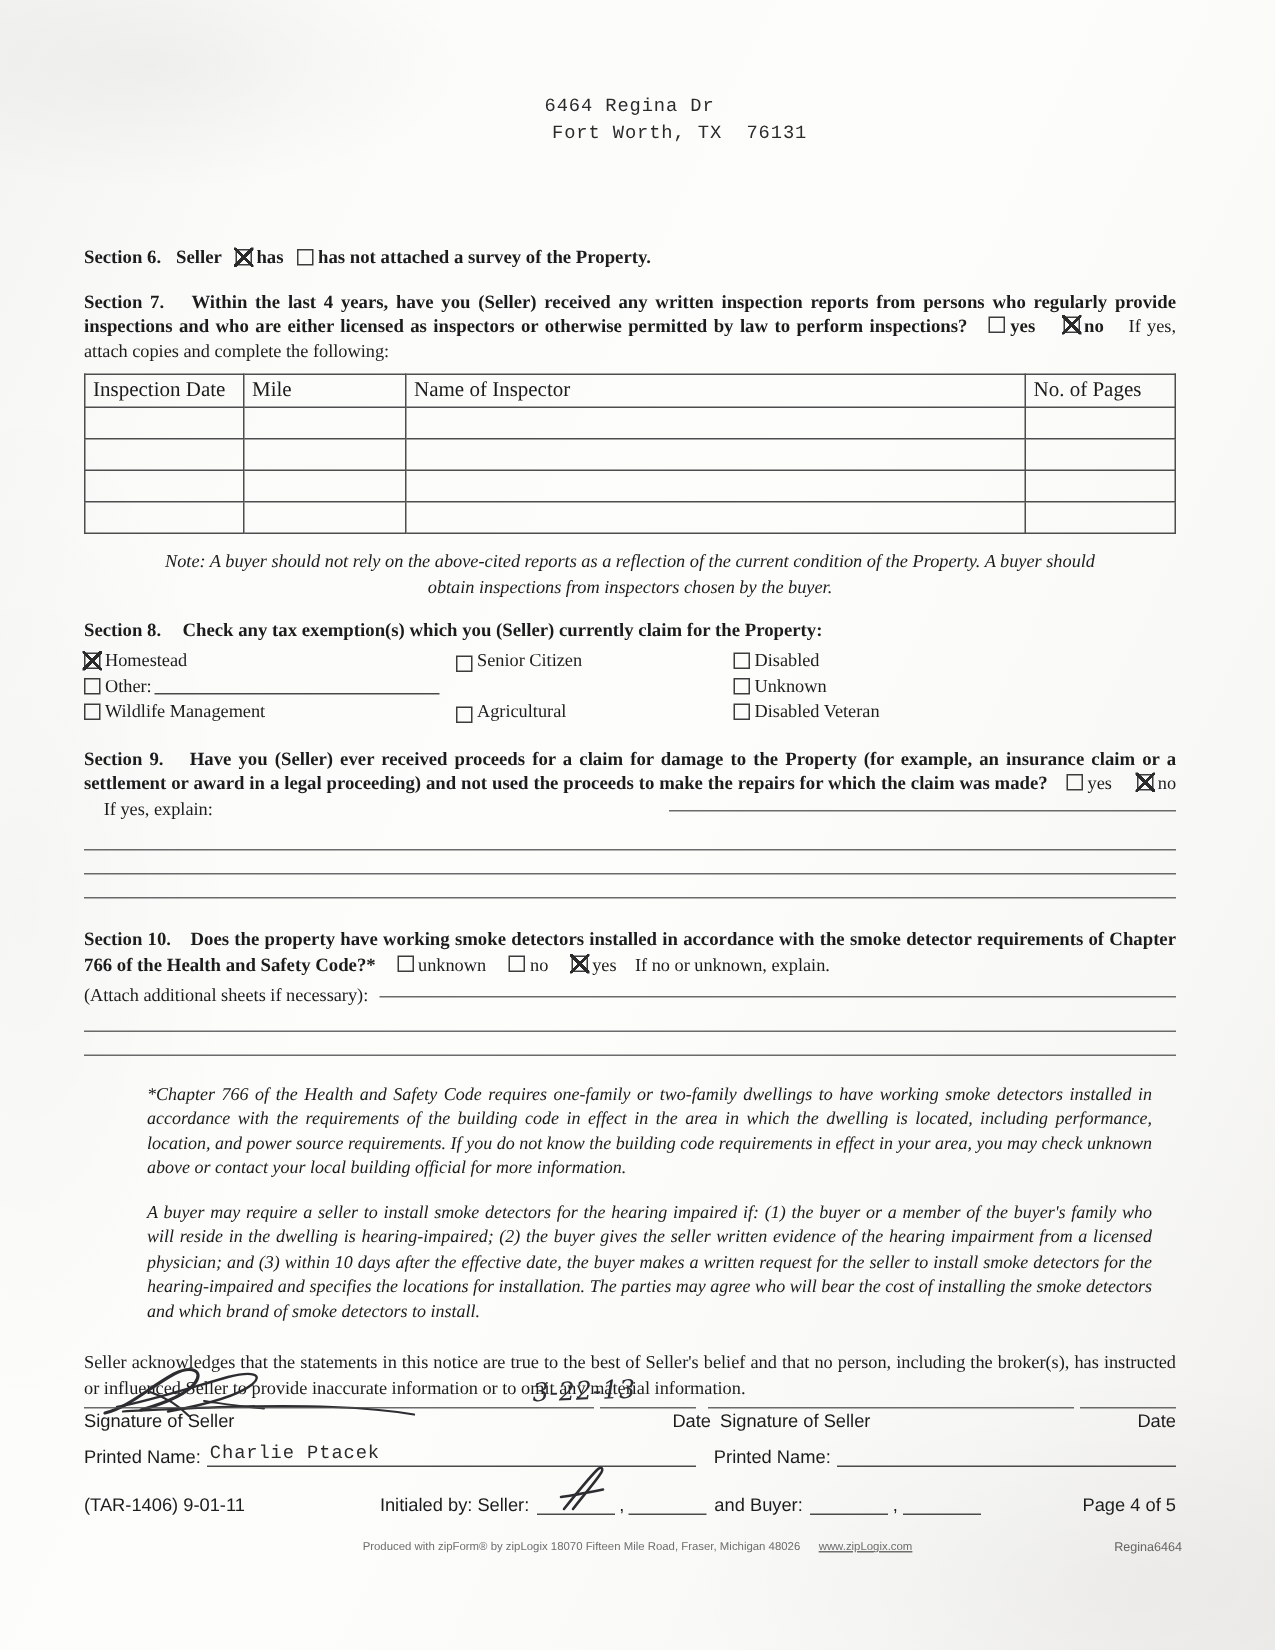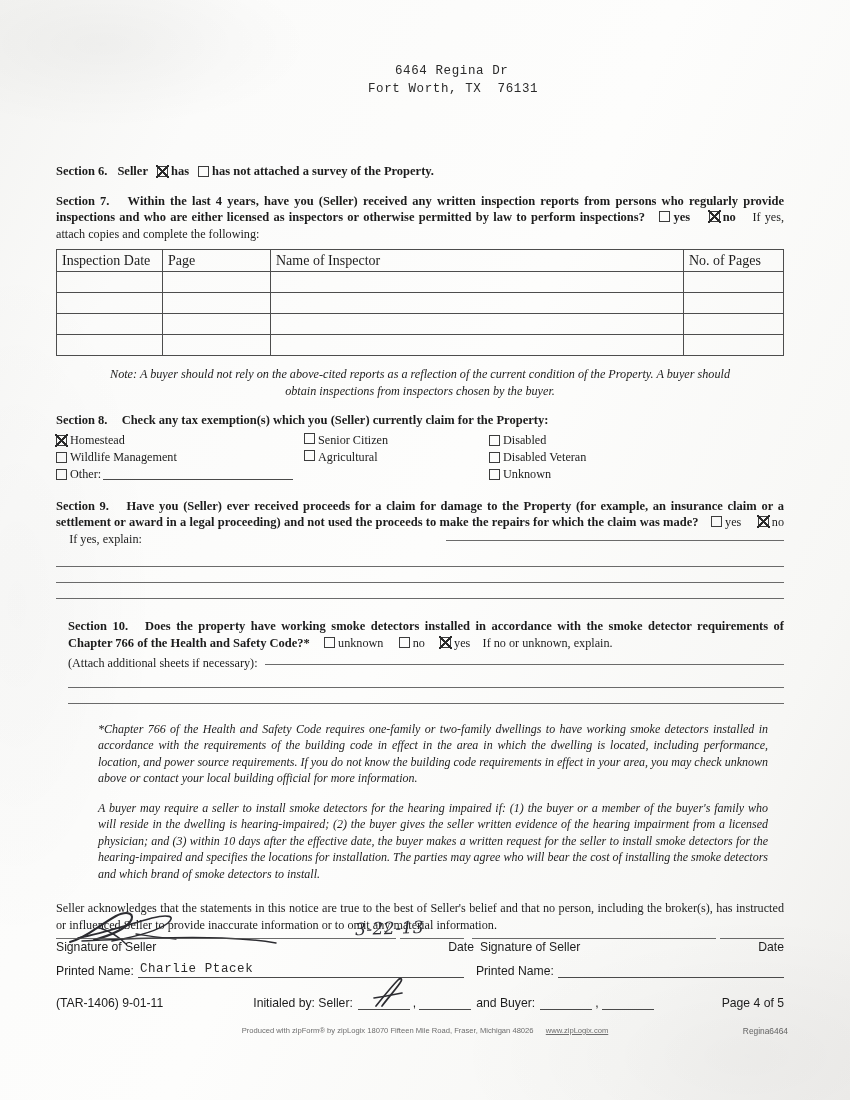--- a/index.html
+++ b/index.html
@@ -83,21 +83,21 @@
   .hdr-fill .rule { position: absolute; left: 6px; right: 0; bottom: 0; }
   .typed {
     font-family: "Liberation Mono", monospace;
     font-size: 12.5px;
     letter-spacing: .6px;
     color: #2b2b2b;
     white-space: pre;
   }
   #addr1 {
     position: absolute;
-    left: 395px;
+    left: 363px;
     top: 64px;
   }
   #addr2 {
     position: absolute;
     left: 345px;
     top: 82px;
     margin-left: 23px;
   }
   .blank-line { margin-top: 15px; }
 
@@ -121,21 +121,21 @@
     font-size: 12.2px;
     line-height: 17px;
     text-align: center;
     margin: 10px 40px 0 40px;
   }
 
   
   .tax-grid { margin-top: 3px; }
   .tax-row { display: flex; align-items: center; height: 17px; }
   .tax-c1 { width: 248px; display: flex; align-items: center; }
-  .tax-c2 { width: 185px; display: flex; align-items: flex-start; }
+  .tax-c2 { width: 185px; display: flex; align-items: flex-end; }
   .tax-c3 { flex: 1; display: flex; align-items: center; }
   .tax-lbl { font-size: 12.2px; }
   .other-line {
     display: inline-block;
     width: 190px;
     border-bottom: 1.5px solid #4a4a4a;
     height: 11px;
     margin-left: 2px;
   }
 
@@ -257,21 +257,21 @@
       <table class="insp">
         <colgroup>
           <col style="width:106px;">
             <col style="width:108px;">
             <col>
             <col style="width:100px;">
         </colgroup>
         <tbody>
           <tr>
             <td class="hd">Inspection Date</td>
-            <td class="hd">Page</td>
+            <td class="hd">Mile</td>
             <td class="hd">Name of Inspector</td>
             <td class="hd">No. of Pages</td>
           </tr>
           <tr>
             <td></td>
             <td></td>
             <td></td>
             <td></td>
           </tr>
           <tr>
@@ -313,42 +313,42 @@
           <span class="tax-c2">
             <span class="chk"></span>
             <span class="tax-lbl">Senior Citizen</span>
           </span>
           <span class="tax-c3">
             <span class="chk"></span>
             <span class="tax-lbl">Disabled</span>
           </span>
         </div>
         <div class="tax-row">
-          <span class="tax-c1">
-            <span class="chk"></span>
-            <span class="tax-lbl">Wildlife Management</span>
-          </span>
-          <span class="tax-c2">
-            <span class="chk"></span>
-            <span class="tax-lbl">Agricultural</span>
-          </span>
-          <span class="tax-c3">
-            <span class="chk"></span>
-            <span class="tax-lbl">Disabled Veteran</span>
-          </span>
-        </div>
-        <div class="tax-row">
           <span class="tax-c1" style="width:433px;">
             <span class="chk"></span>
             <span class="tax-lbl">Other:</span>
             <span class="other-line"></span>
           </span>
           <span class="tax-c3">
             <span class="chk"></span>
             <span class="tax-lbl">Unknown</span>
+          </span>
+        </div>
+        <div class="tax-row">
+          <span class="tax-c1">
+            <span class="chk"></span>
+            <span class="tax-lbl">Wildlife Management</span>
+          </span>
+          <span class="tax-c2">
+            <span class="chk"></span>
+            <span class="tax-lbl">Agricultural</span>
+          </span>
+          <span class="tax-c3">
+            <span class="chk"></span>
+            <span class="tax-lbl">Disabled Veteran</span>
           </span>
         </div>
       </div>
     </div>
 
     <div style="margin-top:15px;">
       <div class="body-b" style="text-align:justify;">
         <span>Section 9.</span>
         <span style="display:inline-block;width:8px;"></span>
         <span>Have you (Seller) ever received proceeds for a claim for damage to the Property (for example, an insurance claim or a settlement or award in a legal proceeding) and not used the proceeds to make the repairs for which the claim was made?</span>
@@ -366,21 +366,21 @@
           <div class="rule"></div>
         </div>
       <div class="blank-line">
           <div class="rule"></div>
         </div>
       <div class="blank-line">
           <div class="rule"></div>
         </div>
     </div>
 
-    <div style="margin-top:19px;margin-left:12px;">
+    <div style="margin-top:19px;">
       <div class="body-b" style="text-align:justify;">
         <span>Section 10.</span>
         <span style="display:inline-block;width:6px;"></span>
         <span>Does the property have working smoke detectors installed in accordance with the smoke detector requirements of Chapter 766 of the Health and Safety Code?*</span>
         <span style="display:inline-block;width:8px;"></span>
         <span class="chk"></span><span class="body-n">unknown</span>
         <span style="display:inline-block;width:9px;"></span>
         <span class="chk"></span><span class="body-n">no</span>
         <span style="display:inline-block;width:9px;"></span>
         <span class="chk on"></span><span class="body-n">yes</span>

